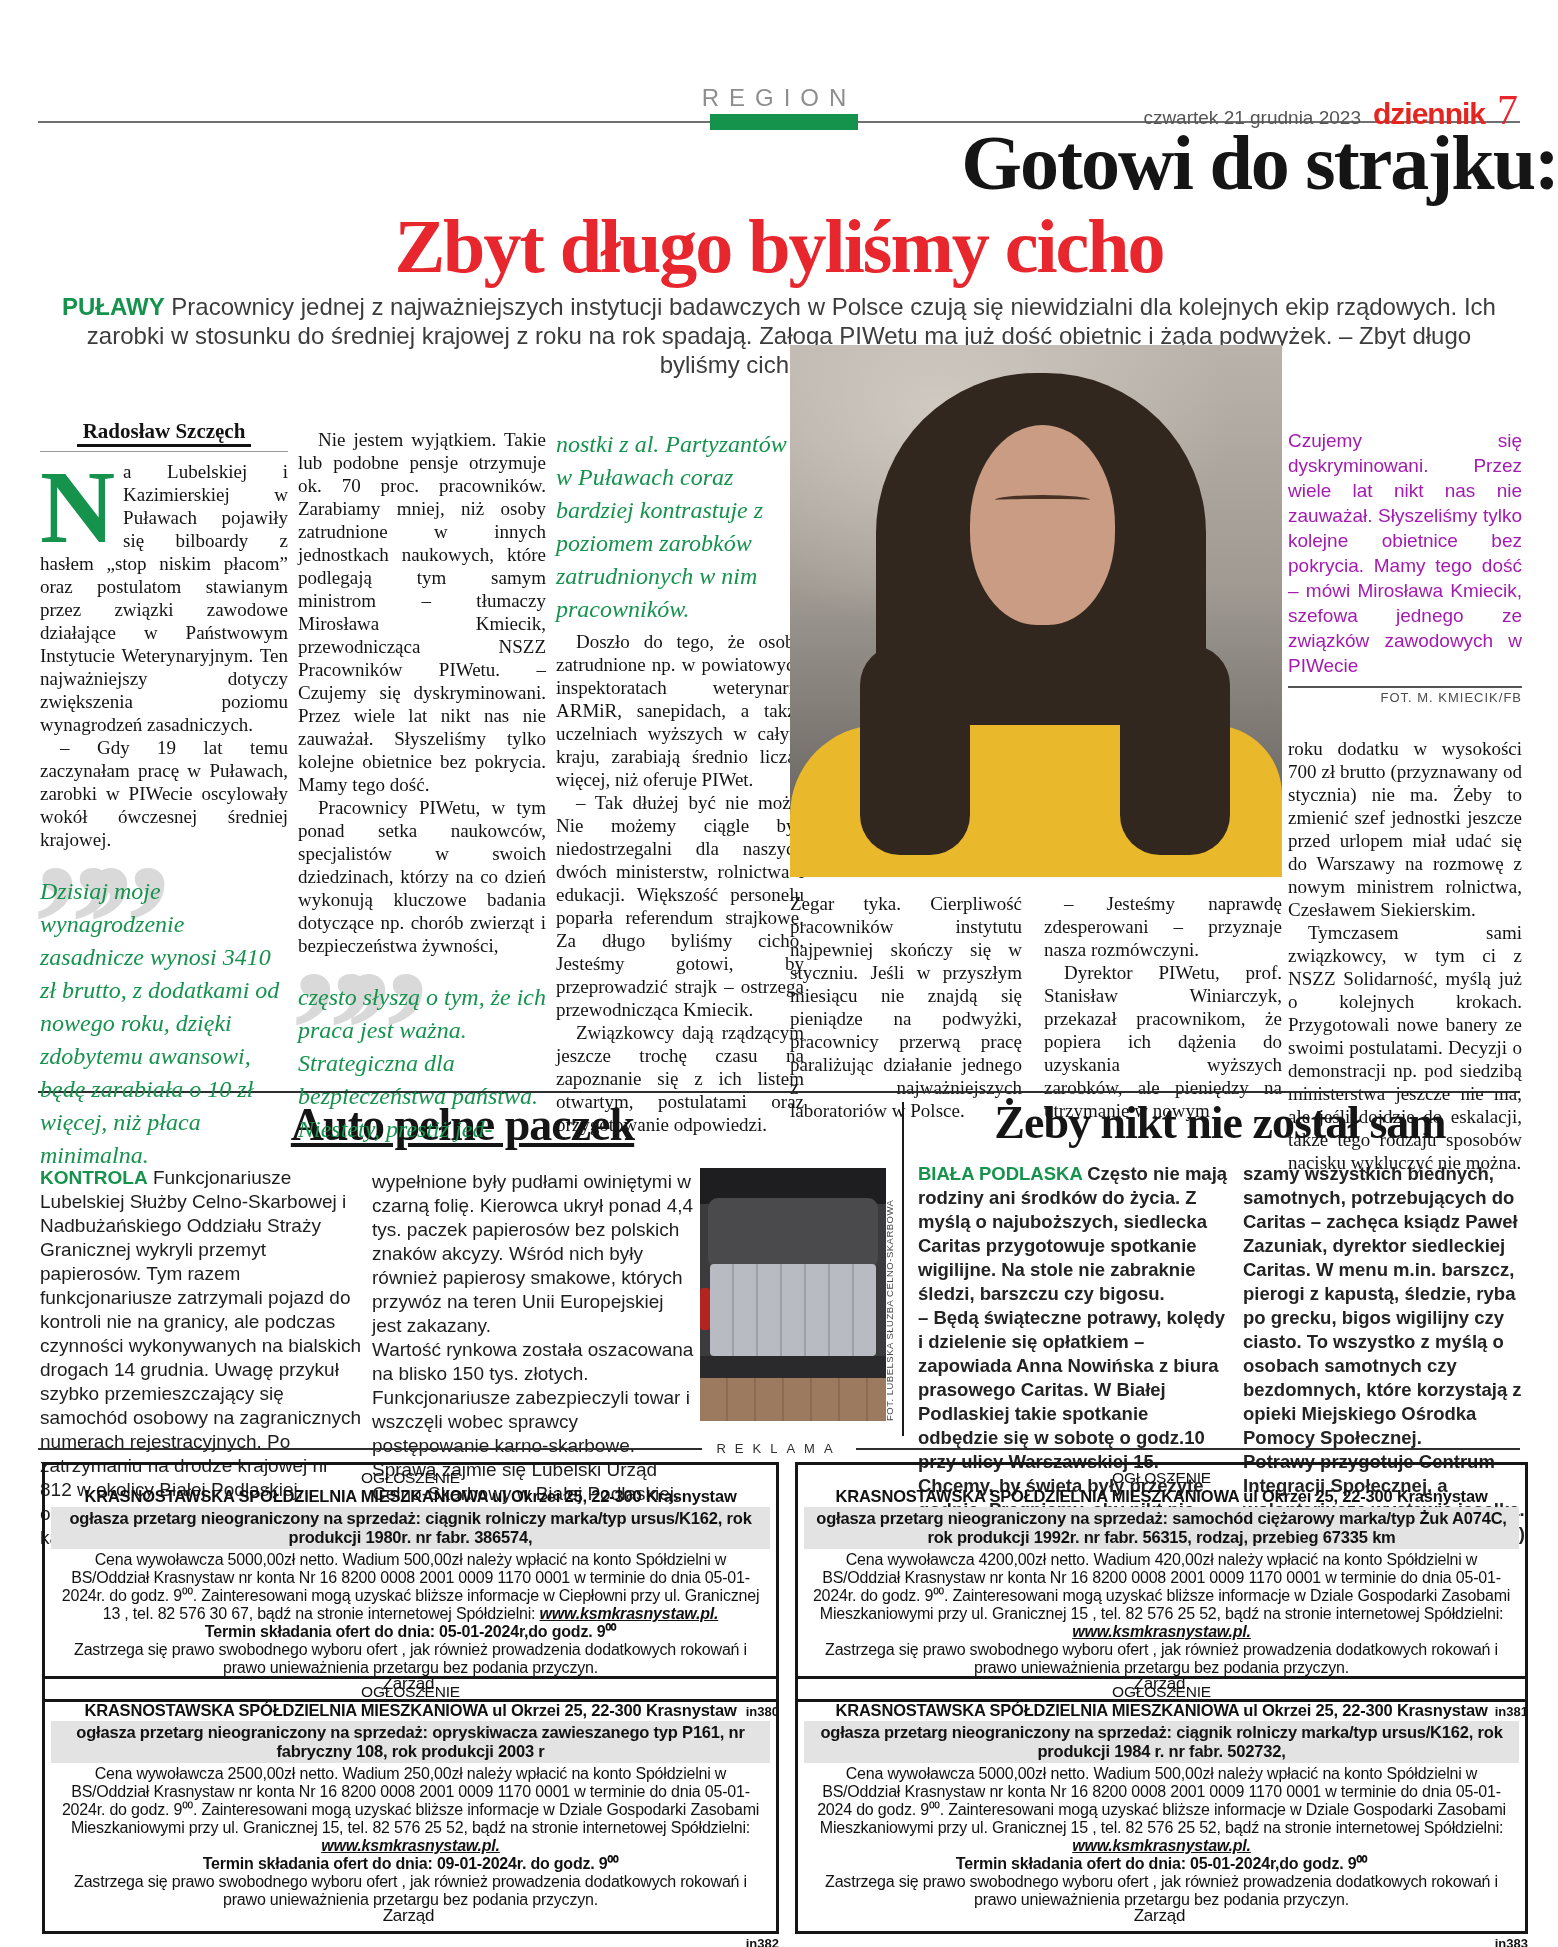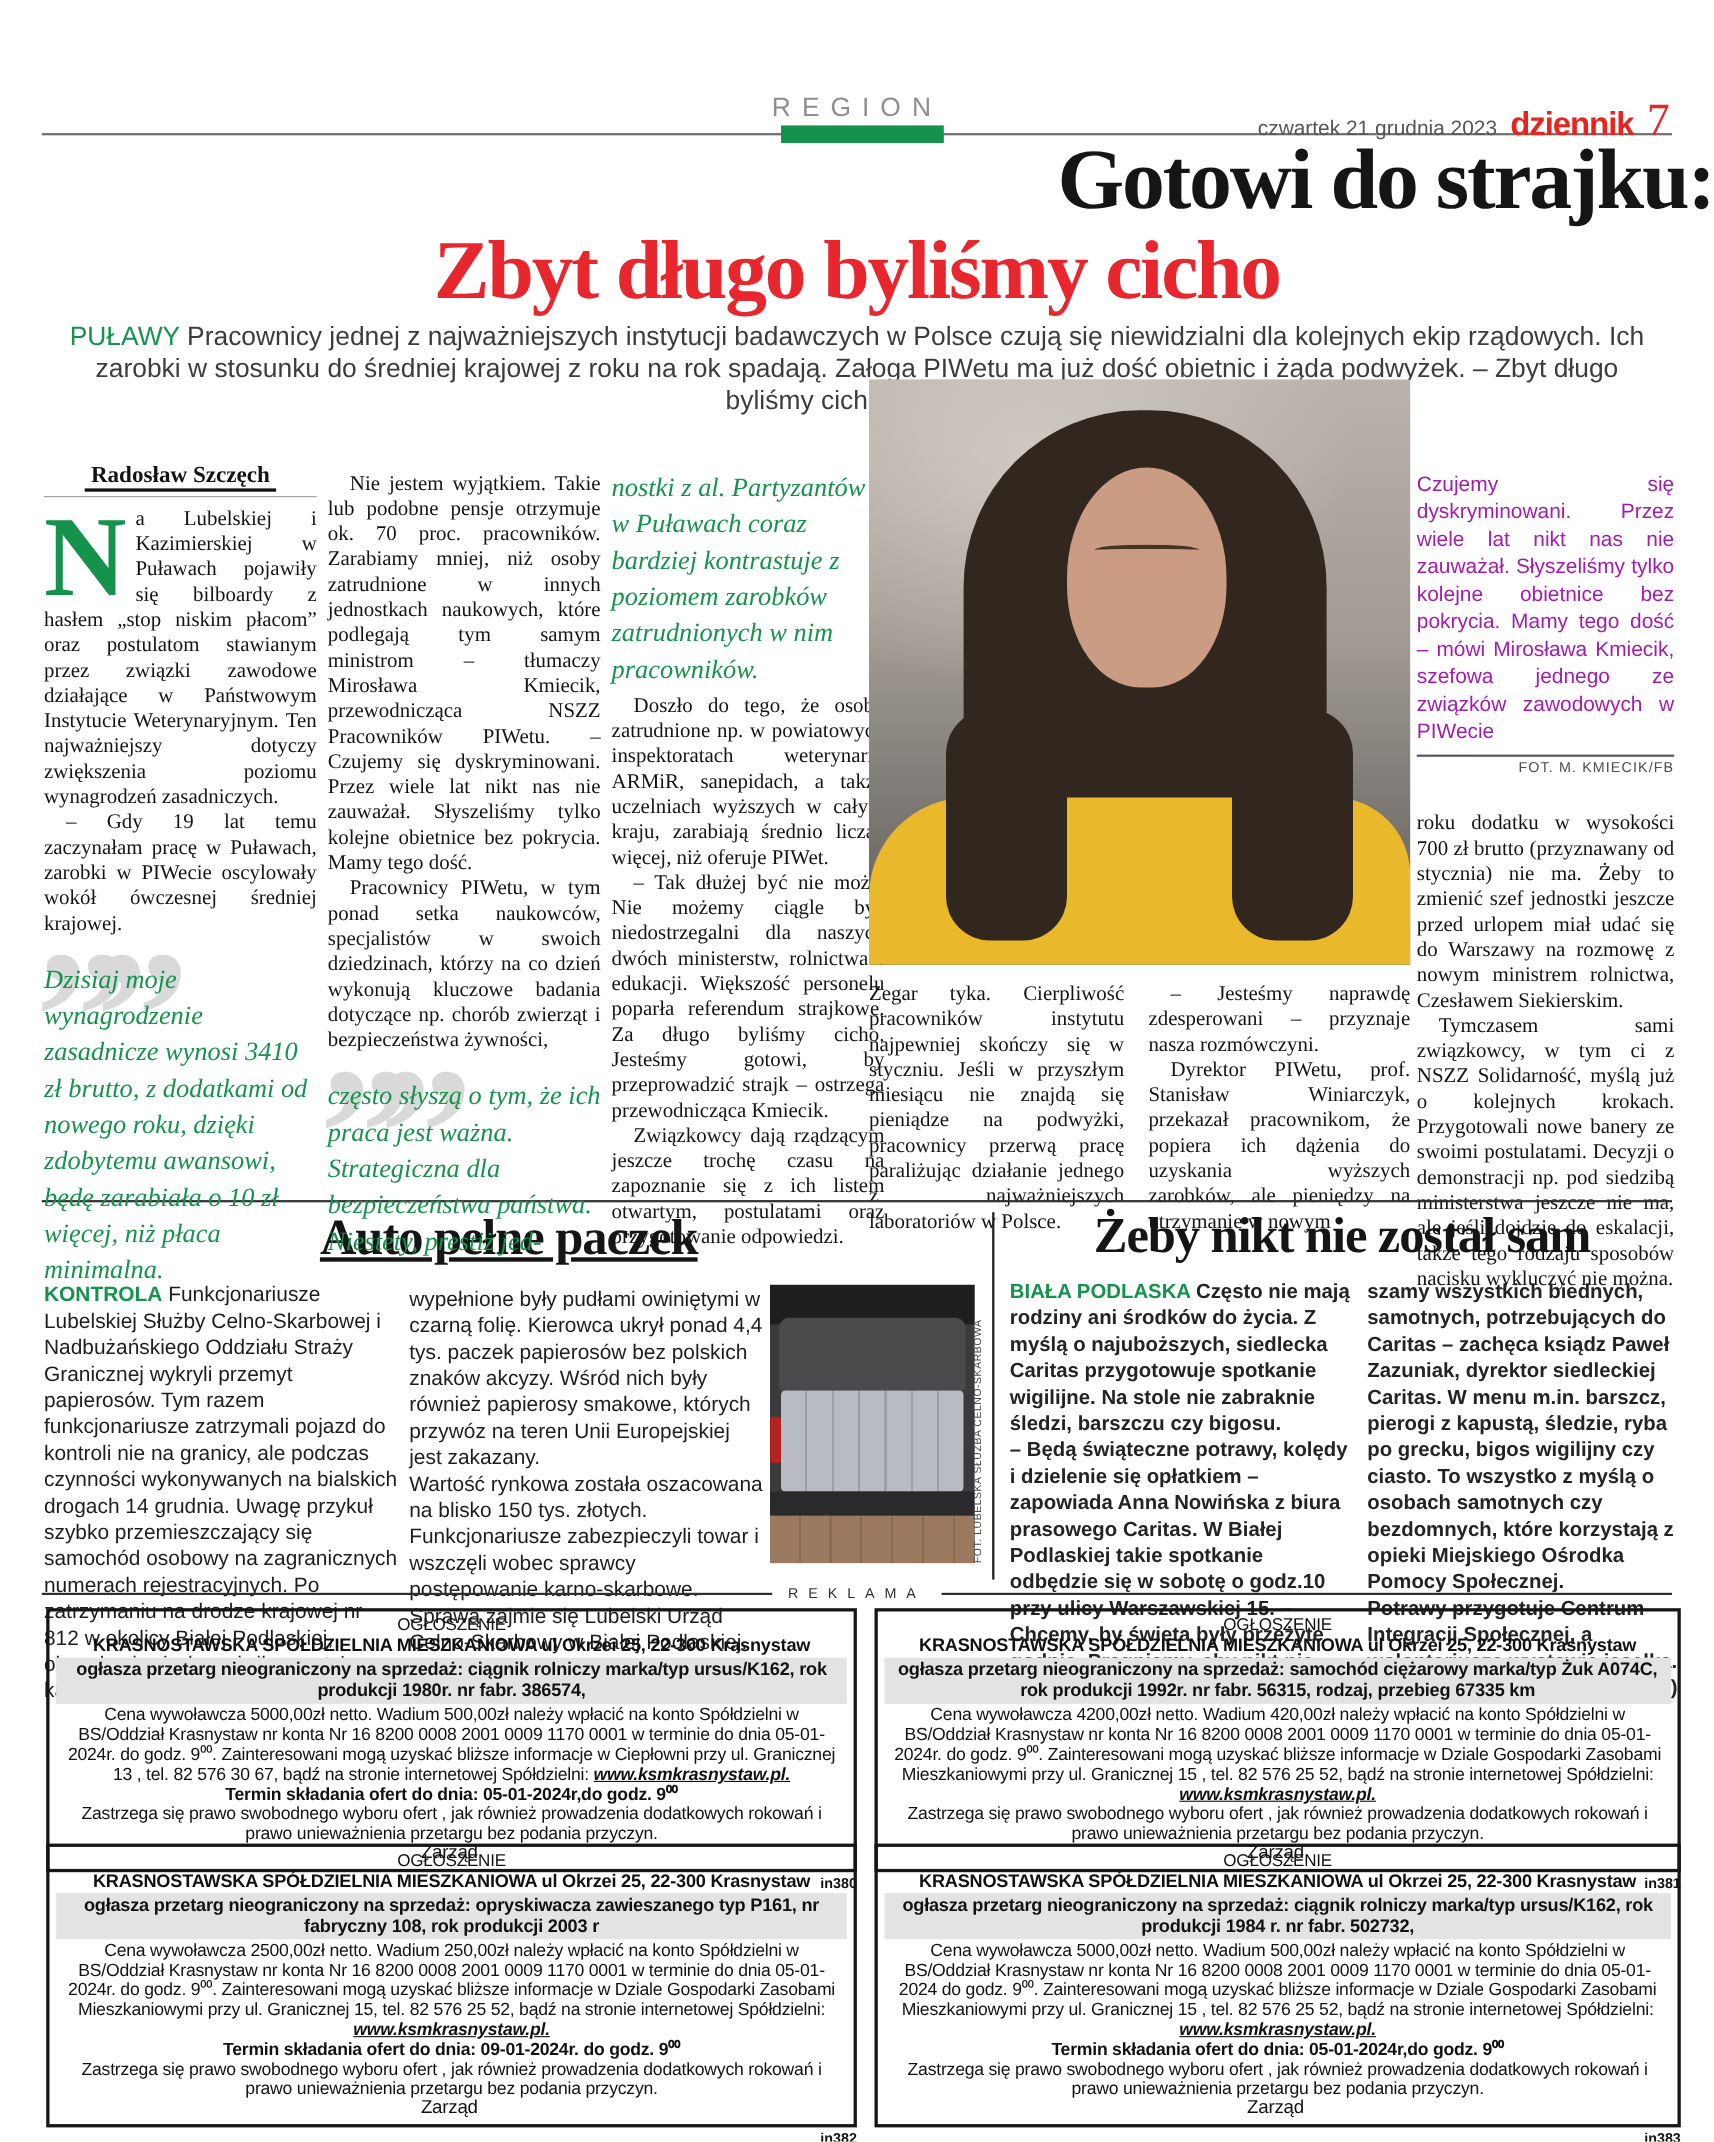--- a/index.html
+++ b/index.html
@@ -23,21 +23,21 @@
   .brand{font-size:30px;font-weight:bold;color:var(--brand-red);letter-spacing:-1px;font-family:"Liberation Sans",sans-serif;}
   .page-number{font-size:42px;color:var(--headline-red);font-family:"Liberation Serif",serif;}
 
   
   .headline1{position:absolute;top:124px;left:0;width:100%;text-align:right;
     font-family:"Liberation Serif",serif;font-weight:bold;font-size:78px;letter-spacing:-2px;color:#151515;line-height:1;}
   .headline2{position:absolute;top:208px;left:0;width:100%;text-align:center;
     font-family:"Liberation Serif",serif;font-weight:bold;font-size:76px;letter-spacing:-2px;color:var(--headline-red);line-height:1;}
   .lede{position:absolute;top:292px;left:55px;width:1448px;text-align:center;
     font-size:24px;line-height:29px;color:#3c3c3c;}
-  .lede .tag{color:var(--accent-green);font-weight:normal;}
+  .lede .tag{color:var(--accent-green);font-weight:bold;}
 
   
   .col{position:absolute;}
   .serif-body{font-family:"Liberation Serif",serif;font-size:19px;line-height:23px;text-align:justify;color:#131313;}
   .serif-body p{margin:0;}
   .serif-body p.ind{text-indent:20px;}
   .byline-wrap{border-bottom:1px solid #9a9a9a;text-align:center;padding-bottom:4px;margin-bottom:8px;}
   .byline{display:inline-block;font-family:"Liberation Serif",serif;font-weight:bold;font-size:21px;
     border-bottom:3px solid #111;padding:0 6px 1px;}
   .dropcap{float:left;font-family:"Liberation Serif",serif;font-weight:bold;color:var(--accent-green);

